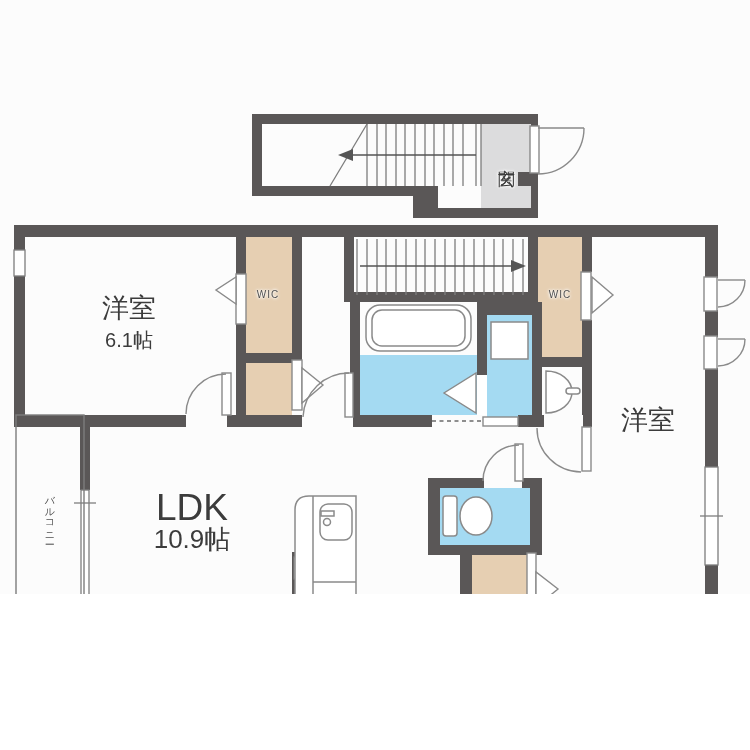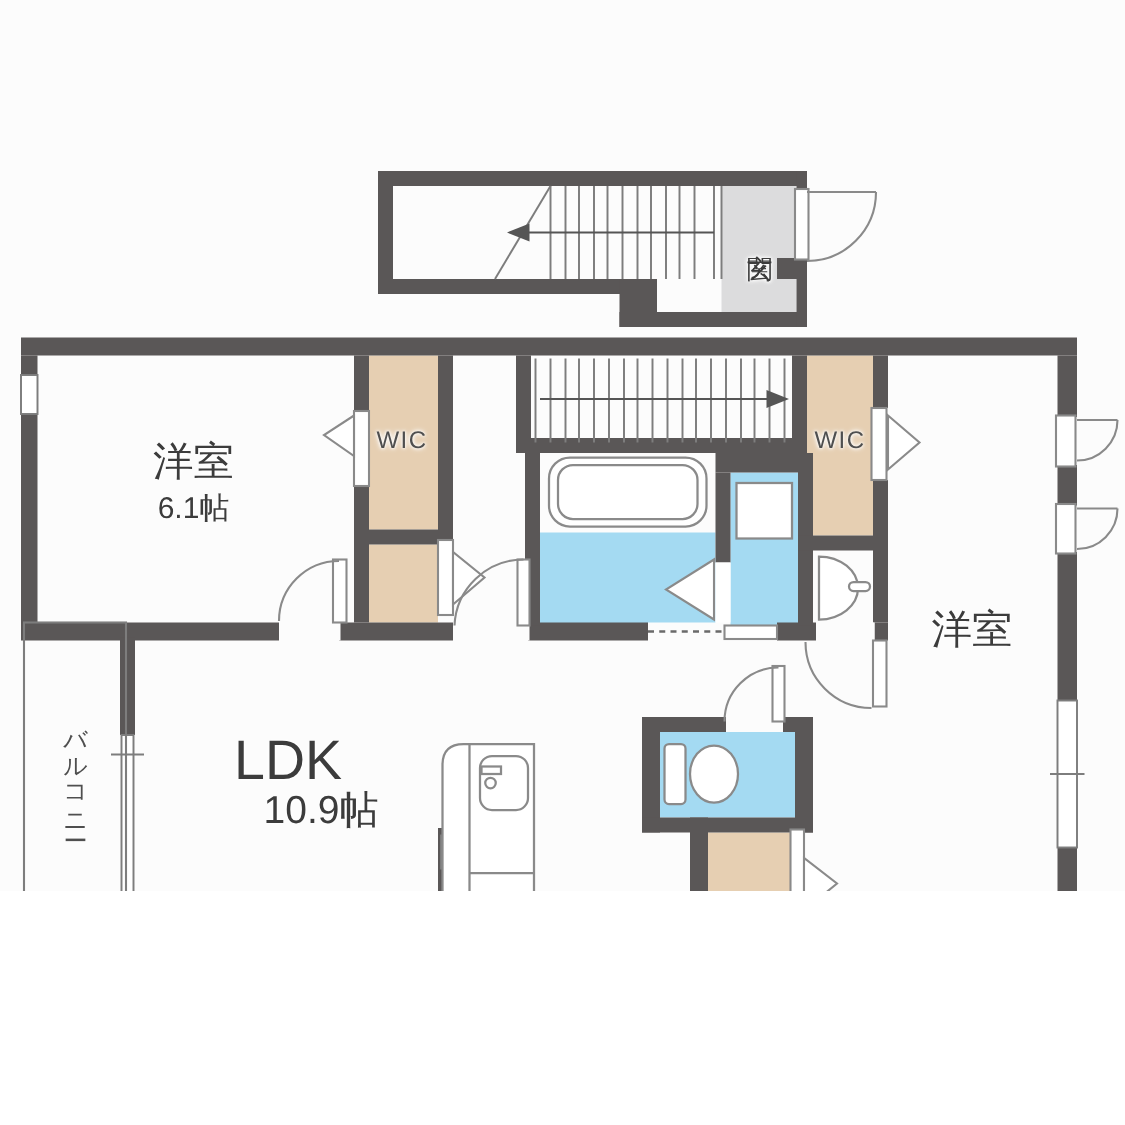--- a/index.html
+++ b/index.html
@@ -18,21 +18,21 @@
   }
   .vert{
     transform:translate(-50%,-50%);
     writing-mode:vertical-rl;text-orientation:upright;
     letter-spacing:2px;
   }
   .s27{font-size:27px;}
   .s24{font-size:20px;}
   .s31{font-size:37px;}
   .s26{font-size:26px;}
-  .s15{font-size:16px;letter-spacing:1px;color:#4f4f4f;}
+  .s15{font-size:10px;letter-spacing:1px;color:#4f4f4f;}
   .s17{font-size:17px;}
 </style>
 </head>
 <body>
 
 <div id="canvas">
 
 <svg id="plan-svg" width="750" height="750" viewBox="0 0 750 750">
 
   <g>
@@ -197,17 +197,17 @@
     <circle cx="327" cy="522" r="3.5"></circle>
   </g>
 </svg>
 
 <div class="lbl s27" style="left:129px;top:308px;">洋室</div>
 <div class="lbl s24" style="left:129px;top:340px;">6.1帖</div>
 <div class="lbl s15" style="left:268px;top:295px;">WIC</div>
 <div class="lbl s15" style="left:560px;top:295px;">WIC</div>
 <div class="lbl s27" style="left:648px;top:420px;">洋室</div>
 <div class="lbl s31" style="left:192px;top:508px;">LDK</div>
-<div class="lbl s26" style="left:192px;top:540px;margin-left:22px;">10.9帖</div>
+<div class="lbl s26" style="left:192px;top:540px;">10.9帖</div>
 <div class="lbl vert s15" style="left:49px;top:514px;position:absolute;">バルコニー</div>
 <div class="lbl vert s17" style="left:506px;top:158px;position:absolute;">玄関</div>
 
 </div>
 
 </body></html>

